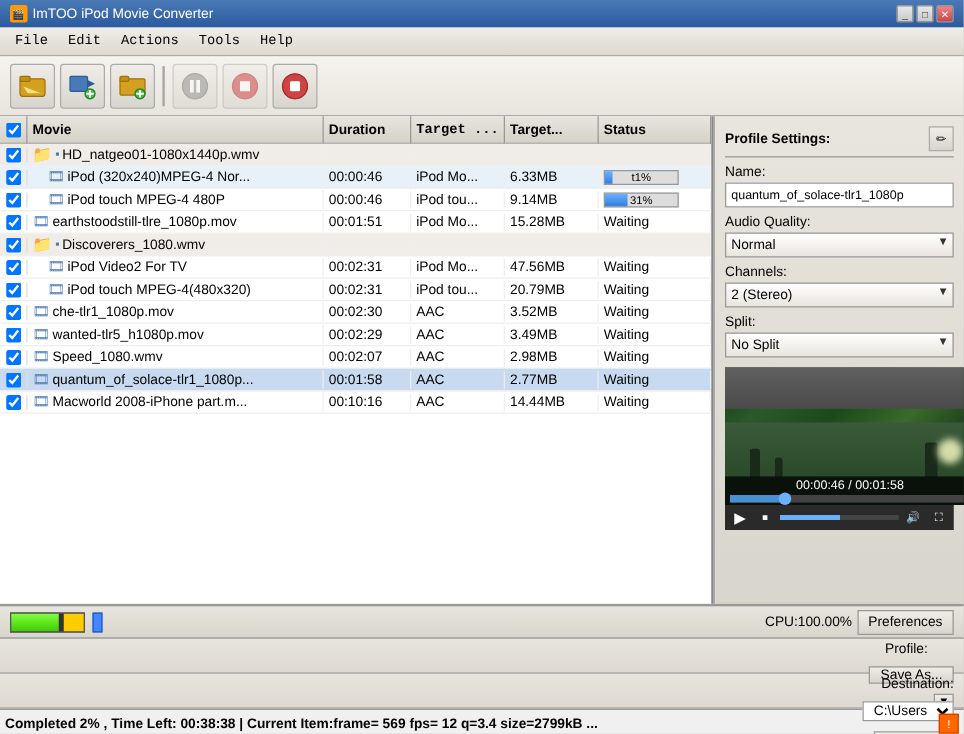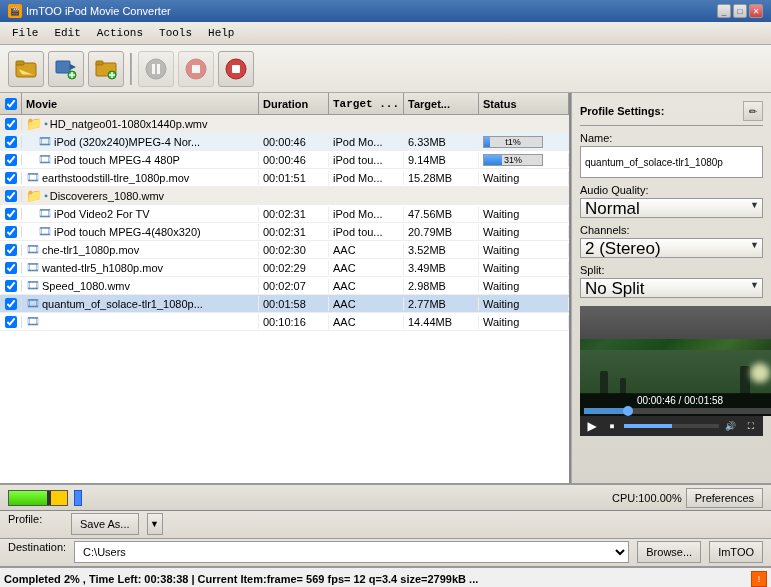--- a/index.html
+++ b/index.html
@@ -54,22 +54,22 @@
     
     
     .progress-container { width: 60px; height: 12px; background: #ddd; border: 1px solid #999; position: relative; }
     .progress-fill { height: 100%; background: linear-gradient(to bottom, #6ab0ff, #3080e0); }
     .progress-text { position: absolute; top: 0; left: 0; right: 0; bottom: 0; display: flex; align-items: center; justify-content: center; font-size: 9px; color: #000; }
     
     
     .profile-panel { width: 200px; background: linear-gradient(to bottom, #e8e5de, #d8d5cc); padding: 8px; border-left: 1px solid #aaa; }
     .profile-title { font-size: 11px; font-weight: bold; color: #000; margin-bottom: 8px; border-bottom: 1px solid #999; padding-bottom: 4px; }
     .profile-label { font-size: 11px; color: #000; margin-bottom: 2px; margin-top: 6px; }
-    .profile-input { width: 100%; height: 32px; background: white; border: 1px solid #999; padding: 1px 4px; font-size: 11px; }
-    .profile-select { width: 100%; height: 20px; background: linear-gradient(to bottom, #fff, #e8e5de); border: 1px solid #999; font-size: 17px; appearance: none; padding: 0 4px; cursor: pointer; }
+    .profile-input { width: 100%; height: 20px; background: white; border: 1px solid #999; padding: 1px 4px; font-size: 11px; }
+    .profile-select { width: 100%; height: 20px; background: linear-gradient(to bottom, #fff, #e8e5de); border: 1px solid #999; font-size: 11px; appearance: none; padding: 0 4px; cursor: pointer; }
     .select-wrapper { position: relative; }
     .select-wrapper::after { content: '▼'; position: absolute; right: 4px; top: 2px; font-size: 9px; pointer-events: none; color: #333; }
     
     
     .video-preview { width: 200px; height: 110px; background: #1a1a1a; margin-top: 8px; position: relative; overflow: hidden; }
     .video-preview-content { width: 100%; height: 100%; background: linear-gradient(135deg, #2a4a2a 0%, #1a3a1a 30%, #3a5a2a 60%, #1a2a1a 100%); }
     .video-overlay { position: absolute; bottom: 0; left: 0; right: 0; background: rgba(0,0,0,0.6); padding: 2px 4px; }
     .video-time { color: white; font-size: 10px; text-align: center; margin-bottom: 2px; }
     .video-seek { width: 100%; height: 6px; background: #444; position: relative; cursor: pointer; }
     .video-seek-fill { width: 23%; height: 100%; background: #4a90d0; }
@@ -78,21 +78,21 @@
     .vc-btn { color: white; font-size: 12px; cursor: pointer; width: 16px; height: 16px; display: flex; align-items: center; justify-content: center; }
     .vc-volume { flex: 1; height: 4px; background: #444; position: relative; }
     .vc-volume-fill { width: 50%; height: 100%; background: #6ab0ff; }
     
     
     .cpu-bar-area { height: 28px; background: linear-gradient(to bottom, #e8e5de, #d8d5cc); display: flex; align-items: center; padding: 0 8px; gap: 4px; border-top: 2px solid #999; border-bottom: 1px solid #888; }
     .cpu-text { margin-left: auto; font-size: 11px; color: #000; }
     .pref-btn { background: linear-gradient(to bottom, #f0ede8, #d8d5ce); border: 1px solid #999; padding: 2px 8px; font-size: 11px; cursor: pointer; height: 20px; }
     
     
-    .profile-bar { height: 28px; display: flex; align-items: flex-start; padding: 2px 8px; gap: 8px; background: linear-gradient(to bottom, #e8e5de, #ddd9d0); border-bottom: 1px solid #999; }
+    .profile-bar { height: 28px; display: flex; align-items: flex-end; padding: 2px 8px; gap: 8px; background: linear-gradient(to bottom, #e8e5de, #ddd9d0); border-bottom: 1px solid #999; flex-direction: column; }
     .profile-bar-label { font-size: 11px; color: #000; min-width: 55px; }
     .profile-bar-select { height: 22px; flex: 1; background: white; border: 1px solid #999; font-size: 11px; padding: 0 4px; }
     .profile-bar-btn { height: 22px; padding: 0 8px; background: linear-gradient(to bottom, #f0ede8, #d8d5ce); border: 1px solid #999; font-size: 11px; cursor: pointer; }
     .profile-bar-arrow { height: 22px; width: 16px; background: linear-gradient(to bottom, #f0ede8, #d8d5ce); border: 1px solid #999; font-size: 9px; cursor: pointer; display: flex; align-items: center; justify-content: center; }
     
     
     .status-bar { height: 22px; background: #f0f0f0; display: flex; align-items: center; padding: 0 4px; border-top: 1px solid #999; font-size: 11px; gap: 12px; }
     .status-text { flex: 1; color: #000; font-weight: bold; }
     .status-icon { width: 16px; height: 16px; background: #ff6600; border: 1px solid #cc4400; display: flex; align-items: center; justify-content: center; color: white; font-size: 9px; cursor: pointer; margin-left: 4px; }
     
@@ -351,20 +351,21 @@
         <div class="row-cell row-output">2.77MB</div>
         <div class="row-cell row-status">Waiting</div>
       </div>
 
       <div class="row">
         <div class="row-checkbox">
             <input type="checkbox" checked="" style="">
           </div>
         <div class="row-cell row-name">
           <span style="color:#4a7ab5;font-size:11px;">🎞</span>
+          <span>Macworld 2008-iPhone part.m...</span>
         </div>
         <div class="row-cell row-duration">00:10:16</div>
         <div class="row-cell row-target">AAC</div>
         <div class="row-cell row-output">14.44MB</div>
         <div class="row-cell row-status">Waiting</div>
       </div>
 
     </div>
   </div>
 

